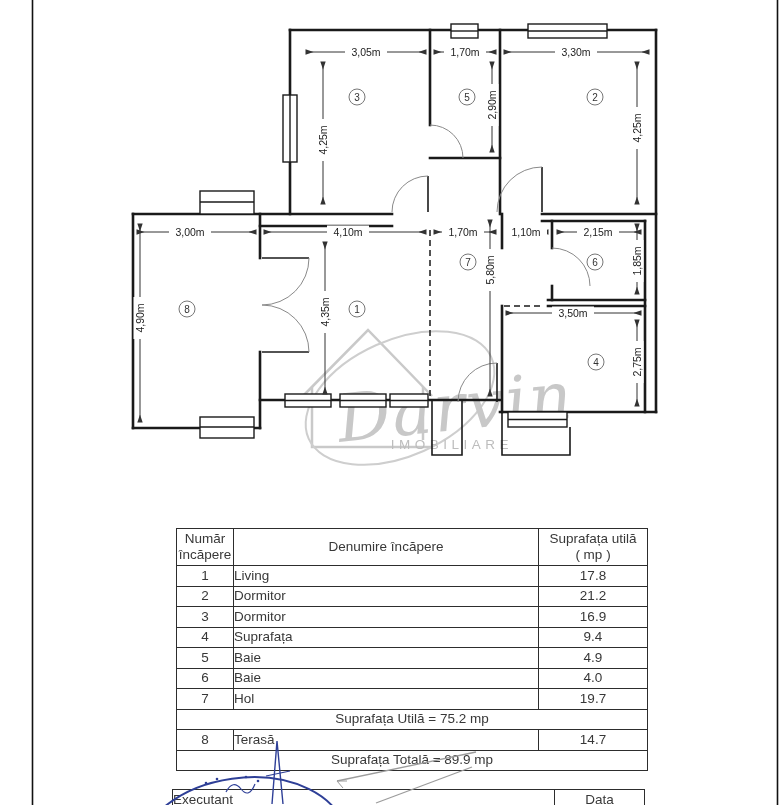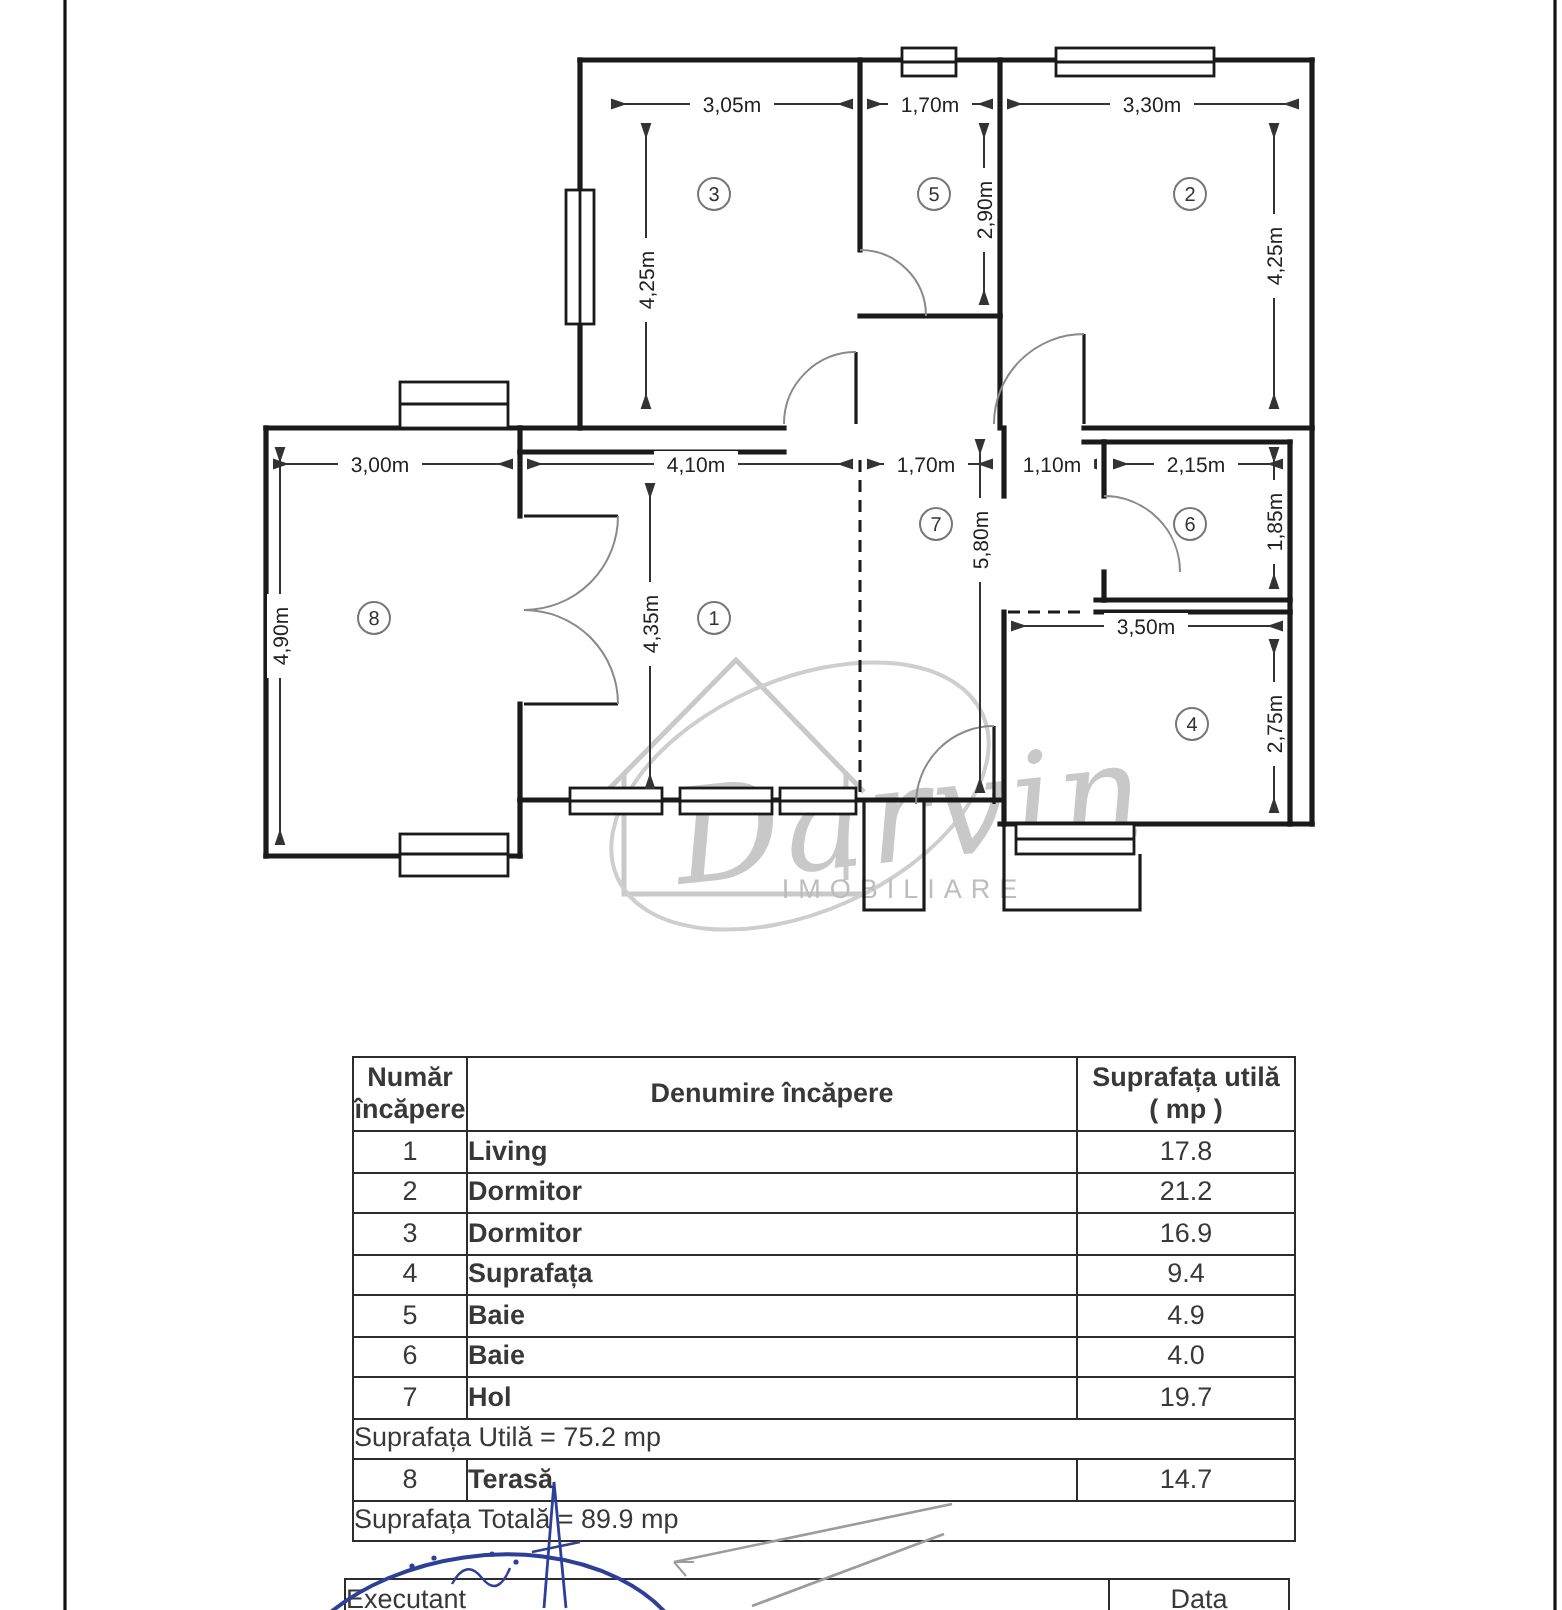--- a/index.html
+++ b/index.html
@@ -5,27 +5,27 @@
   html,body{margin:0;padding:0;background:#ffffff;}
   .page{position:relative;width:781px;height:805px;background:#fff;overflow:hidden;
         font-family:"Liberation Sans",sans-serif;}
   svg{position:absolute;left:0;top:0;}
   svg.plan{z-index:0;font-family:"Liberation Sans",sans-serif;}
   svg.stamp{z-index:3;}
   table.room-table{position:absolute;left:176px;top:528px;width:468px;z-index:1;
         border-collapse:collapse;table-layout:fixed;color:#383838;}
   table.room-table td{border:1.6px solid #2d2d2d;font-size:13.5px;padding:0;line-height:1.2;}
   table.room-table tr{height:20.5px;}
-  table.room-table tr.hdr{height:37px;font-weight:bold;}
+  table.room-table tr.hdr{height:37px;}
   .col-nr{width:56px;text-align:center;}
   .col-name{width:304px;margin-left:44px;}
   .col-area{width:108px;text-align:center;margin-top:28px;}
   tr.hdr td{text-align:center;vertical-align:middle;}
-  td.name-cell{text-align:left;padding-left:17px;font-weight:bold;}
-  tr.merged td{margin-top:16px;}
+  td.name-cell{text-align:left;padding-left:17px;}
+  tr.merged td{text-align:center;margin-top:16px;}
   table.footer-table{position:absolute;left:172px;top:789px;width:470px;z-index:2;
         border-collapse:collapse;table-layout:fixed;color:#383838;}
   table.footer-table td{border:1.6px solid #2d2d2d;font-size:13.5px;vertical-align:top;
         padding:2px 0 22px 0;}
   td.exec-cell{width:381px;text-align:left;padding-left:7px;}
   td.data-cell{width:89px;text-align:center;}
 </style>
 </head>
 <body>
 

